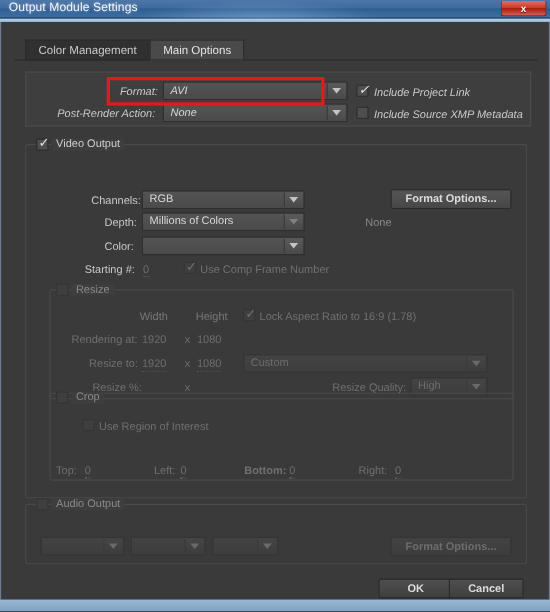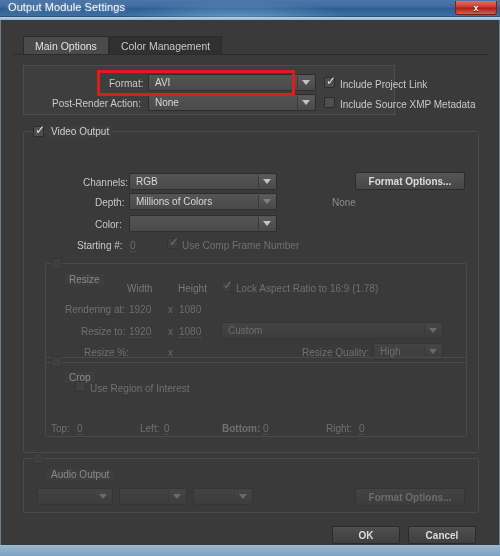--- a/index.html
+++ b/index.html
@@ -145,21 +145,21 @@
   .plain { position: absolute; font-size: 10px; color: #8b8b8b; line-height: 11px; }
 
   
   .groupline {
     position: absolute; border: 1px solid #4a4a4a; border-radius: 2px;
   }
   .grouptitle {
     position: absolute; background: #3e3e3e; padding: 0 4px;
     font-size: 10px; line-height: 11px; color: #cfcfcf;
   }
-  .grouptitle.dim { color: #8a8a8a; margin-top: 16px; }
+  .grouptitle.dim { color: #8a8a8a; }
 
   
   .redrect {
     position: absolute; border: 3px solid #e01b1b; pointer-events: none;
     z-index: 40;
   }
 
   
   .wm { position: absolute; z-index: 50; pointer-events: none; }
   .wm-main {
@@ -188,30 +188,30 @@
     <div class="title-text">Output Module Settings</div>
     <div class="close-btn">
       <span>x</span>
     </div>
   </div>
   <div class="aero-strip"></div>
 
   <div class="dialog">
 
     <div class="tabbar">
+      <div class="tab">
+        <span>Color Management</span>
+      </div>
       <div class="tab active">
         <span>Main Options</span>
       </div>
-      <div class="tab">
-        <span>Color Management</span>
-      </div>
     </div>
     <div class="tabline"></div>
 
-    <div class="panel" style="left:22px; top:45px; width:372px; height:50px;">
+    <div class="panel" style="left:22px; top:45px; width:460px; height:50px;font-style:italic;">
       <div class="lbl" style="left:85px; top:12px;">Format:</div>
       <div class="dd" style="left:124px; top:8px; width:168px;">
         <span class="val">AVI</span>
         <span class="arrowbox">
             <i class="tri"></i>
           </span>
       </div>
 
       <div class="lbl" style="left:28px; top:32px;">Post-Render Action:</div>
       <div class="dd" style="left:124px; top:28px; width:168px;">
@@ -348,21 +348,21 @@
     <div class="dd dim" style="left:192px; top:468px; width:60px;">
       <span class="val"></span>
       <span class="arrowbox">
           <i class="tri"></i>
         </span>
     </div>
     <div class="btn dim" style="left:354px; top:468px; width:110px;">
       <span>Format Options...</span>
     </div>
 
-    <div class="btn primary" style="left:331px; top:506px; width:68px;">
+    <div class="btn primary" style="left:343px; top:506px; width:68px;">
       <span>OK</span>
     </div>
     <div class="btn primary" style="left:407px; top:506px; width:68px;">
       <span>Cancel</span>
     </div>
   </div>
 
   <div class="footer-strip"></div>
 
 

